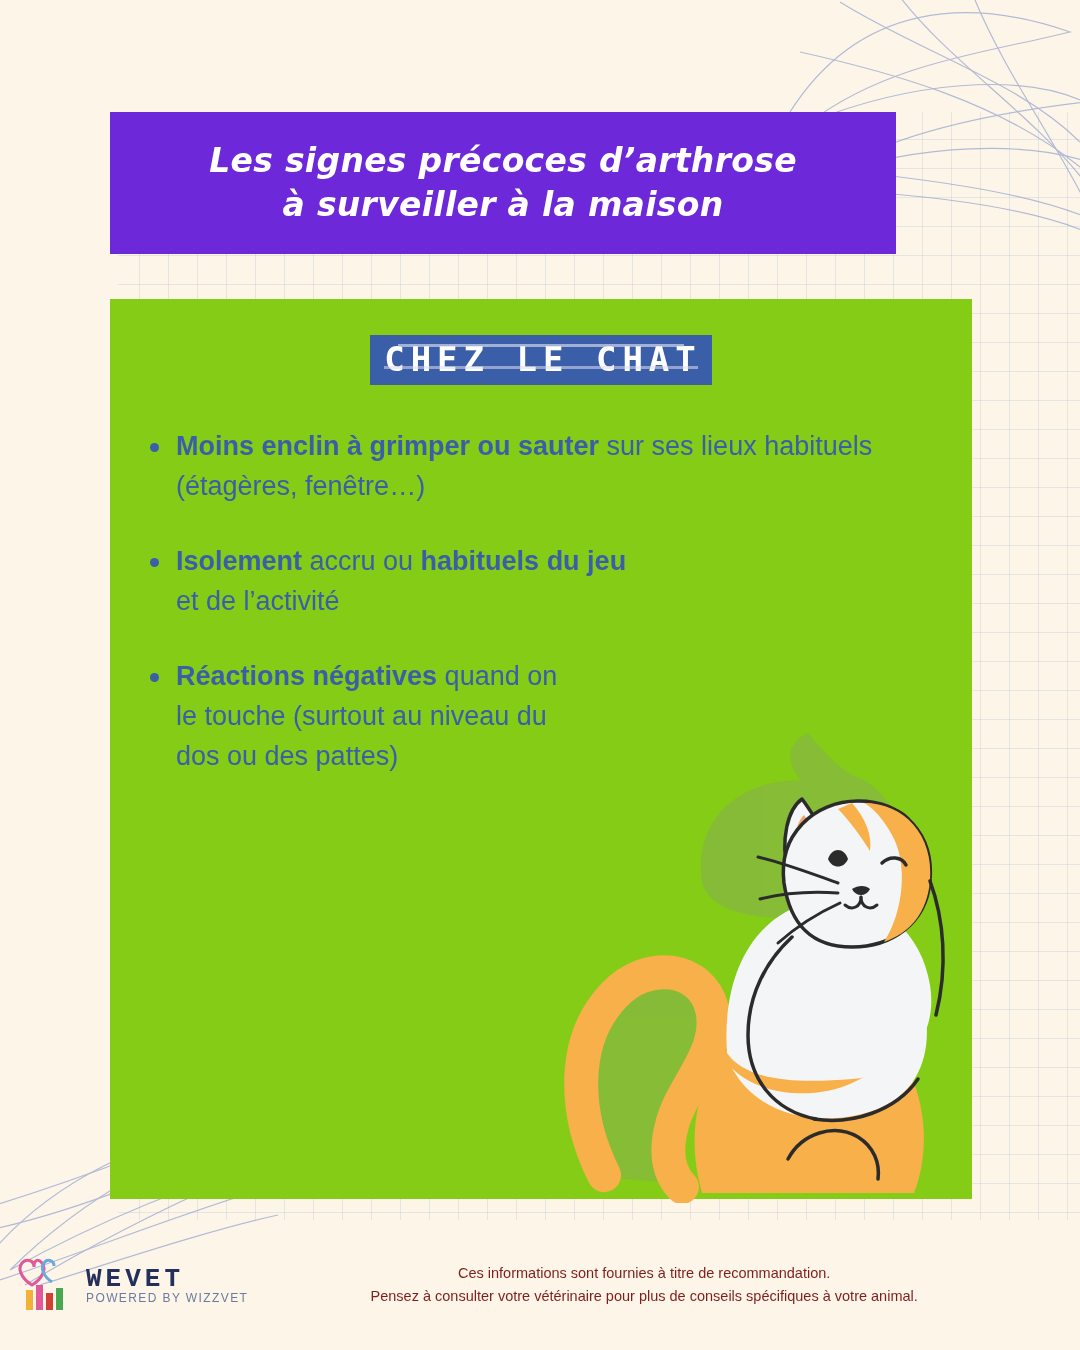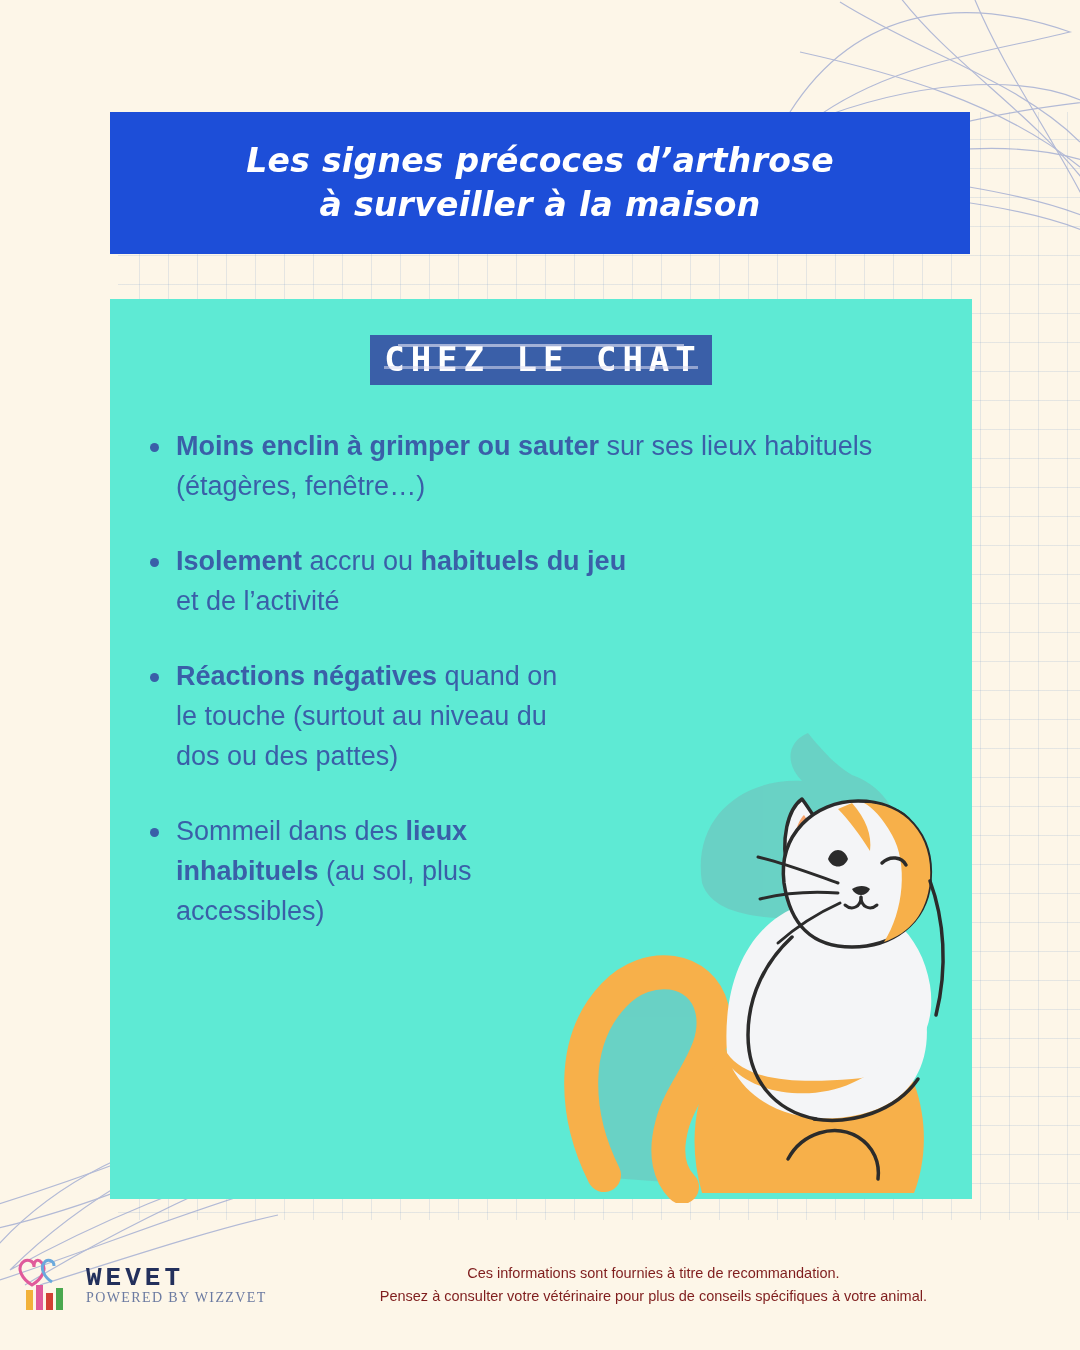--- a/index.html
+++ b/index.html
@@ -61,23 +61,23 @@
     pointer-events: none;
   }
   .scribble-tr { right: -10px; top: -8px; }
   .scribble-bl { left: -20px; bottom: 60px; }
 
   
   .title-band {
     position: absolute;
     left: 110px;
     top: 112px;
-    width: 860px;
+    width: 786px;
     height: 142px;
-    background: #1d4ed8;
+    background: #6d28d9;
     z-index: 5;
     display: flex;
     flex-direction: column;
     align-items: center;
     justify-content: center;
   }
   .title-line {
     color: #ffffff;
     font-family: "DejaVu Sans", sans-serif;
     font-weight: bold;
@@ -88,21 +88,21 @@
     font-style: italic;
   }
 
   
   .panel {
     position: absolute;
     left: 110px;
     top: 299px;
     width: 862px;
     height: 900px;
-    background: #5eead4;
+    background: #84cc16;
     z-index: 4;
   }
 
   .section-heading {
     position: absolute;
     left: 0;
     top: 36px;
     width: 100%;
     text-align: center;
     z-index: 6;
@@ -207,22 +207,22 @@
     line-height: 1;
   }
   .logo-word {
     font-family: Liberation Mono, monospace;
     font-weight: bold;
     font-size: 26px;
     letter-spacing: 4px;
     color: #23305c;
   }
   .logo-sub {
-    font-family: Liberation Serif, serif;
-    font-size: 14px;
+    font-family: Liberation Sans, sans-serif;
+    font-size: 12px;
     letter-spacing: 1.4px;
     color: #6b7aa1;
     margin-top: 0;
   }
   .disclaimer {
     margin-left: 80px;
     color: #7f1d1d;
     font-size: 14.5px;
     line-height: 1.6;
     text-align: center;
@@ -289,26 +289,20 @@
       </div>
     </div>
 
     <div class="bullet-item narrow2">
       <span class="bullet-dot"></span>
       <div class="bullet-text">
         <b>Réactions négatives</b><span> quand on le touche (surtout au niveau du dos ou des pattes)</span>
       </div>
     </div>
 
-    <div class="bullet-item narrow2">
-      <span class="bullet-dot"></span>
-      <div class="bullet-text">
-        <span>Sommeil dans des </span><b>lieux inhabituels</b><span> (au sol, plus accessibles)</span>
-      </div>
-    </div>
 
   </div>
 
   <div class="cat-wrap">
     <svg width="420" height="480" viewBox="0 0 420 480">
 
       <g opacity="0.25" fill="#8a8a99">
         <path d="M60 455 C40 400, 30 330, 70 280 C100 245, 140 250, 150 285 C160 320, 130 360, 120 400 C114 426, 118 448, 128 460 Z"></path>
         <path d="M150 160 C140 95, 190 55, 250 58 C232 40, 236 18, 256 10 C272 30, 286 44, 300 52 C330 62, 352 92, 348 130 C344 170, 310 196, 272 196 C220 196, 162 196, 150 160 Z"></path>
       </g>

